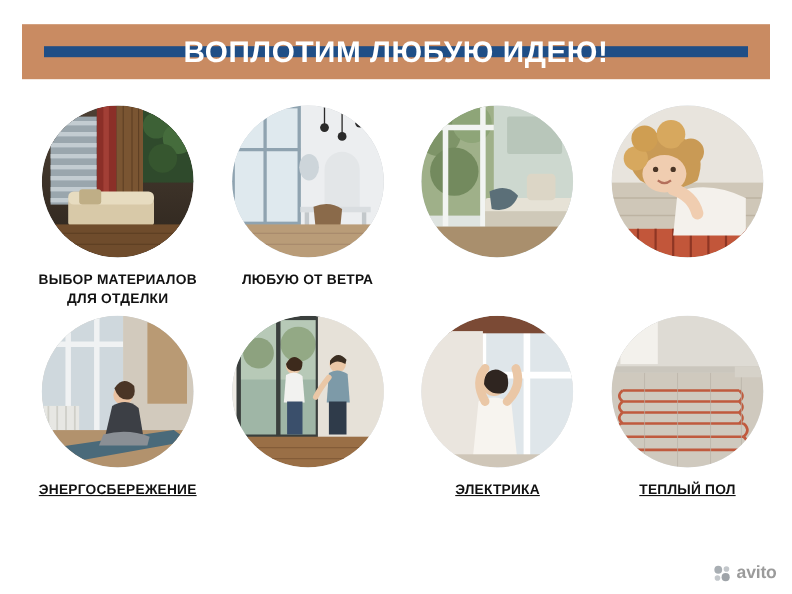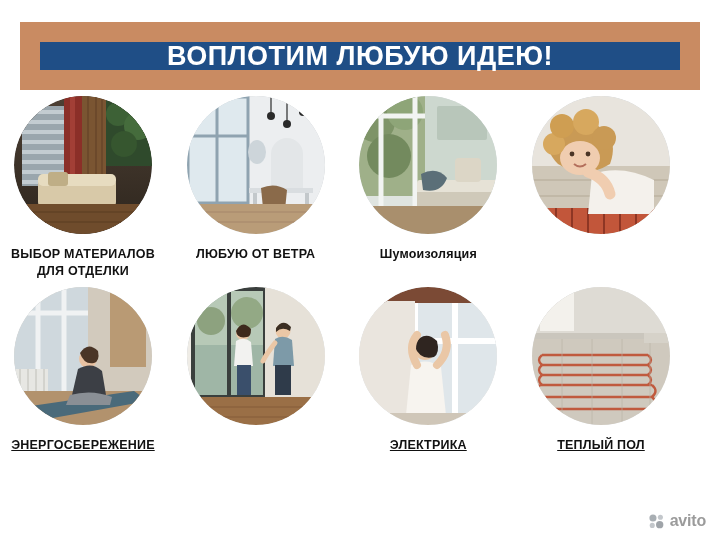--- a/index.html
+++ b/index.html
@@ -20,21 +20,21 @@
     background: #ffffff;
     box-sizing: border-box;
   }
 
   
   .banner-wrap {
     position: absolute;
     left: 20px;
     top: 22px;
     width: 680px;
-    height: 68px;
+    height: 50px;
     background: #c98b62;
     padding: 20px;
     box-sizing: border-box;
   }
   .banner {
     width: 100%;
     height: 100%;
     background: #1f4e86;
     display: flex;
     align-items: center;
@@ -45,21 +45,21 @@
     color: #ffffff;
     font-size: 27px;
     font-weight: bold;
     letter-spacing: 0.5px;
     white-space: nowrap;
   }
 
   
   .grid {
     position: absolute;
-    left: 0;
+    left: 24px;
     top: 96px;
     width: 684px;
     display: flex;
     flex-direction: column;
     gap: 8px;
   }
   .row {
     display: flex;
     justify-content: space-between;
     width: 100%;
@@ -270,21 +270,20 @@
               <rect x="58" y="96" width="80" height="22" fill="#cfc9b9"></rect>
 
               <rect x="96" y="62" width="26" height="24" rx="4" fill="#dcd6c6"></rect>
 
               <path d="M62 78 q16 -8 26 4 q-6 16 -24 12 Z" fill="#5b6f78"></path>
 
               <rect x="0" y="110" width="138" height="28" fill="#a98f6d"></rect>
             </g>
           </svg>
         </div>
-        <div class="caption">Шумоизоляция</div>
       </div>
 
       <div class="cell">
         <div class="circle">
           <svg viewBox="0 0 138 138" xmlns="http://www.w3.org/2000/svg">
             <defs>
                 <clipPath id="c4">
                   <circle cx="69" cy="69" r="69"></circle>
                 </clipPath>
               </defs>

